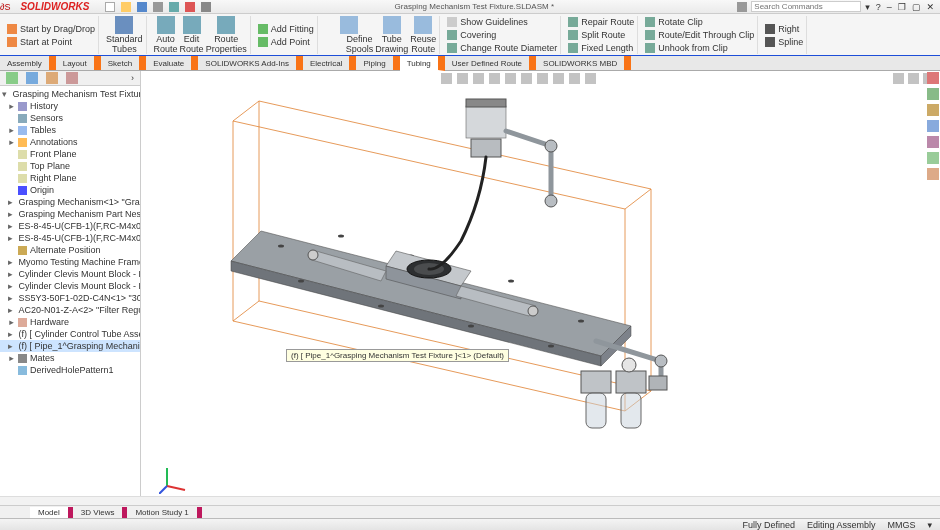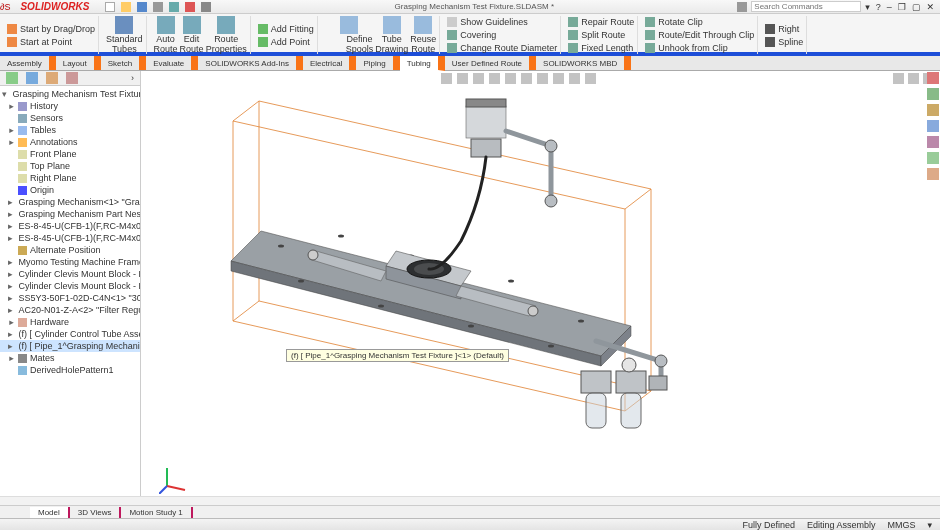--- a/index.html
+++ b/index.html
@@ -6,21 +6,21 @@
 body{background:#fff;width:940px;height:530px;overflow:hidden;position:relative;}
 .titlebar{height:14px;background:linear-gradient(#f8f8f8,#eaeaea);display:flex;align-items:center;border-bottom:1px solid #ccc;}
 .titlebar .logo{font-weight:bold;font-style:italic;color:#d22;font-size:10px;padding:0 8px;}
 .titlebar .logo-ds{font-size:9px;color:#b00;margin-right:2px;}
 .titlebar .qat{display:flex;gap:6px;padding-left:8px;}
 .titlebar .qat span{width:10px;height:10px;display:inline-block;}
 .titlebar .title{flex:1;text-align:center;font-size:8px;color:#555;}
 .titlebar .search{display:flex;align-items:center;gap:4px;}
 .titlebar .search input{width:110px;height:11px;font-size:8px;border:1px solid #ccc;padding:0 2px;}
 .titlebar .winbtns{display:flex;gap:6px;padding:0 6px;}
-.ribbon{height:42px;background:#f5f5f5;border-bottom:4px solid #1d4ed8;display:flex;align-items:flex-start;padding:2px 4px;gap:4px;}
+.ribbon{height:42px;background:#f5f5f5;border-bottom:1px solid #1d4ed8;display:flex;align-items:flex-start;padding:2px 4px;gap:4px;}
 .rgroup{display:flex;flex-direction:column;align-items:center;gap:1px;padding:0 3px;border-right:1px solid #ddd;height:38px;justify-content:center;}
 .rgroup.horiz{flex-direction:column;align-items:flex-start;gap:3px;justify-content:center;}
 .rbtn{display:flex;align-items:center;gap:3px;font-size:8px;cursor:pointer;}
 .rbtn .ic{width:10px;height:10px;background:#7a9;}
 .rbtnbig{display:flex;flex-direction:column;align-items:center;gap:1px;font-size:7.5px;cursor:pointer;text-align:center;line-height:1.1;}
 .rbtnbig .ic{width:18px;height:18px;background:#6a8fbf;}
 .tabs{height:15px;background:#e8e8e8;display:flex;border-bottom:1px solid #aaa;}
 .tab{padding:1px 7px;font-size:8px;border-right:7px solid #f97316;cursor:pointer;display:flex;align-items:center;}
 .tab.active{background:#fff;border-bottom:1px solid #fff;margin-bottom:-1px;font-weight:500;}
 .main{display:flex;height:443px;}
@@ -36,21 +36,21 @@
 .tnode.sel{background:#cde4ff;}
 .viewport{flex:1;background:#fff;position:relative;}
 .hud{position:absolute;top:2px;right:6px;display:flex;gap:4px;}
 .hud2{position:absolute;top:2px;left:300px;display:flex;gap:5px;align-items:center;}
 .hud span,.hud2 span{width:11px;height:11px;background:#888;opacity:0.5;}
 .triad{position:absolute;bottom:20px;left:18px;width:30px;height:30px;}
 .tooltip{position:absolute;background:#ffffe1;border:1px solid #999;padding:1px 4px;font-size:8px;}
 .rtabs{position:absolute;right:0;top:71px;width:14px;display:flex;flex-direction:column;gap:2px;}
 .rtabs span{width:12px;height:12px;background:#9ab;margin:1px;}
 .bottomtabs{position:absolute;bottom:12px;left:0;right:0;height:13px;background:#f0f0f0;border-top:1px solid #ccc;display:flex;align-items:center;}
-.btab{padding:1px 8px;font-size:8px;border-right:2px solid #be185d;cursor:pointer;}
+.btab{padding:1px 8px;font-size:8px;border-right:5px solid #be185d;cursor:pointer;}
 .btab.active{background:#fff;}
 .status{position:absolute;bottom:0;left:0;right:0;height:12px;background:linear-gradient(#f4f4f4,#e4e4e4);border-top:1px solid #bbb;display:flex;align-items:center;justify-content:flex-end;gap:12px;padding:0 8px;font-size:8px;}
 svg.assy{position:absolute;left:0;top:0;}
 .scroll-x{position:absolute;bottom:25px;left:0;right:0;height:9px;background:#f2f2f2;border-top:1px solid #ddd;}
 </style>
 </head>
 <body>
 
 <div class="titlebar">
   <span class="logo-ds">∂S</span>

